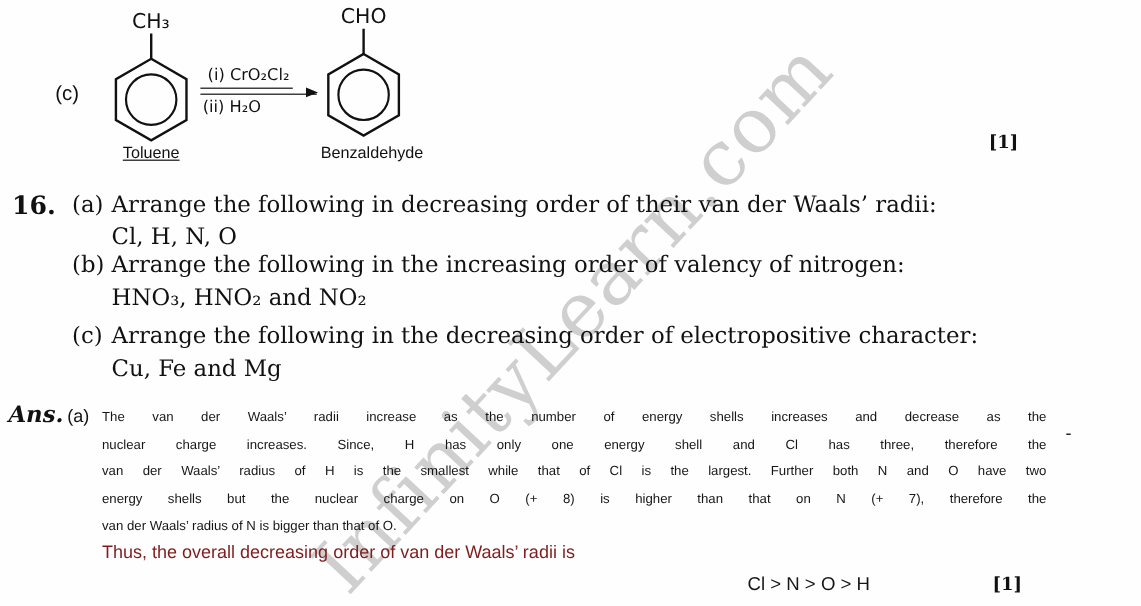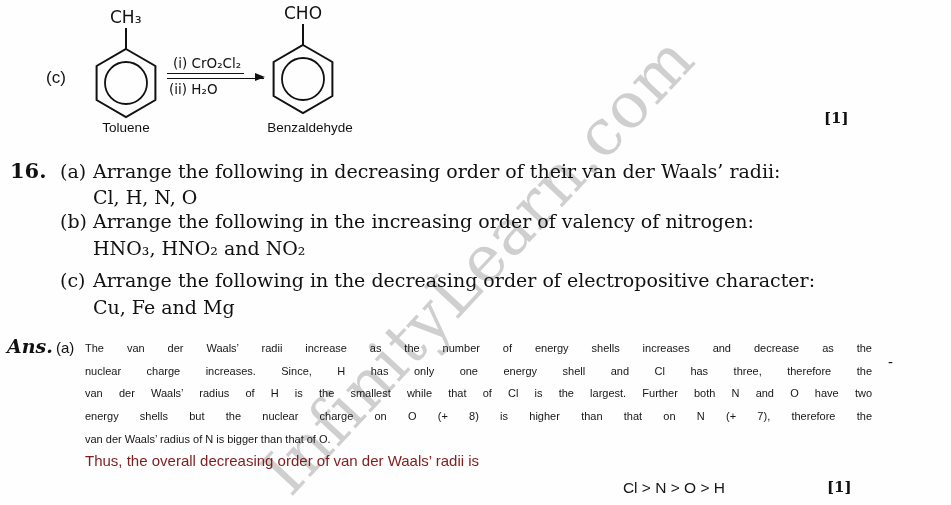--- a/index.html
+++ b/index.html
@@ -56,21 +56,21 @@
   <div class="content">
 
     <span class="abs c-label">(c)</span>
 
     <svg class="abs" style="left:86px;top:2px;" width="80" height="118">
       <polygon points="40,47 69.4,64 69.4,98 40,115 10.6,98 10.6,64" fill="none" stroke="#111" stroke-width="2"></polygon>
       <circle cx="40" cy="81" r="21" fill="none" stroke="#111" stroke-width="1.8"></circle>
       <line x1="40" y1="47" x2="40" y2="26" stroke="#111" stroke-width="2"></line>
       <text x="24" y="21">CH₃</text>
     </svg>
-    <div class="abs mol-label" style="left:86px;top:120px;width:80px;">Toluene</div>
+    <div class="abs mol-label" style="left:86px;top:120px;width:80px;text-decoration:underline;">Toluene</div>
 
     <div class="abs arrow-group">
       <div class="reagent-top">(i) CrO₂Cl₂</div>
       <div class="arrow-line">
         <span class="arrow-head"></span>
       </div>
       <div class="reagent-bottom">(ii) H₂O</div>
     </div>
 
     <svg class="abs" style="left:264px;top:0;" width="82" height="118">

